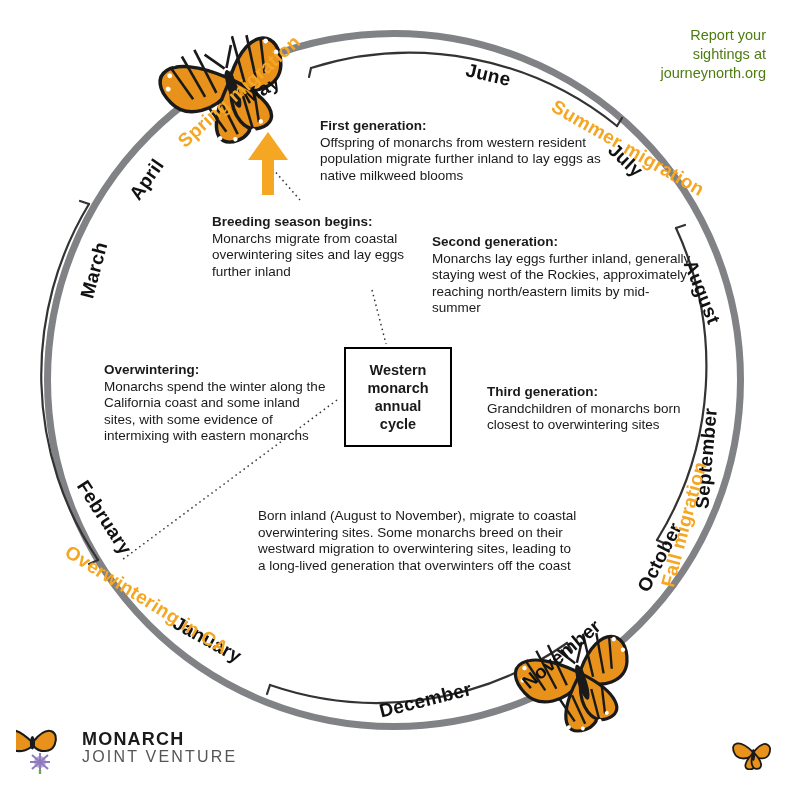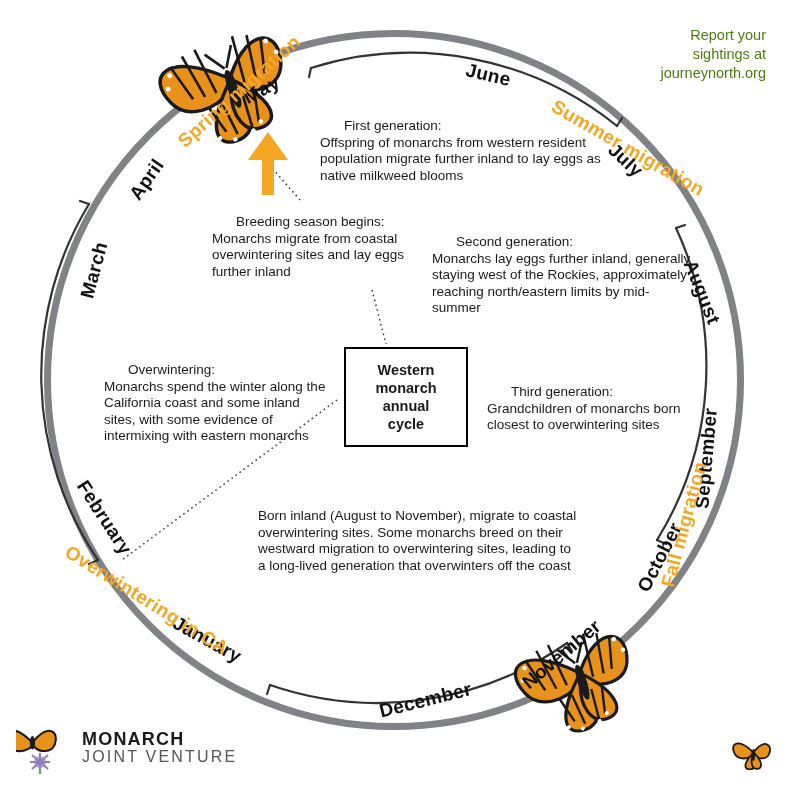--- a/index.html
+++ b/index.html
@@ -48,29 +48,29 @@
     letter-spacing:.3px;
   }
 
   
   .note{
     position:absolute;
     font-size:13.5px;
     line-height:16.5px;
     color:#1a1a1a;
   }
-  .note .hd{font-weight:normal;display:block;margin-left:24px;}
+  .note .hd{font-weight:bold;display:block;}
   .note .bd{display:block;}
 
   
   .centerbox{
     position:absolute;
     left:344px;top:347px;
     width:104px;
-    padding:12px 8px;
+    padding:12px 0;
     border:2px solid #000;
     background:#fff;
     text-align:center;
     font-weight:bold;
     font-size:14.5px;
     line-height:18px;
     z-index:5;
   }
 
   

